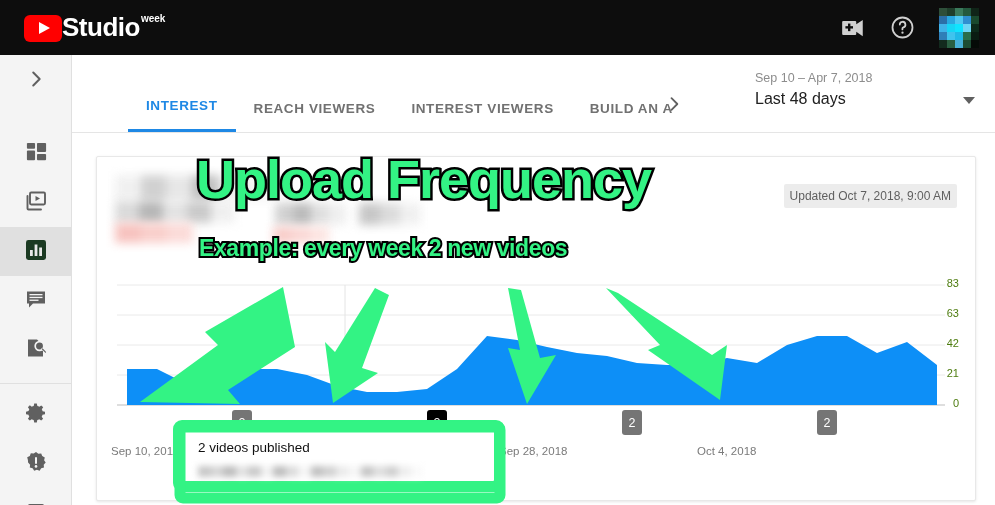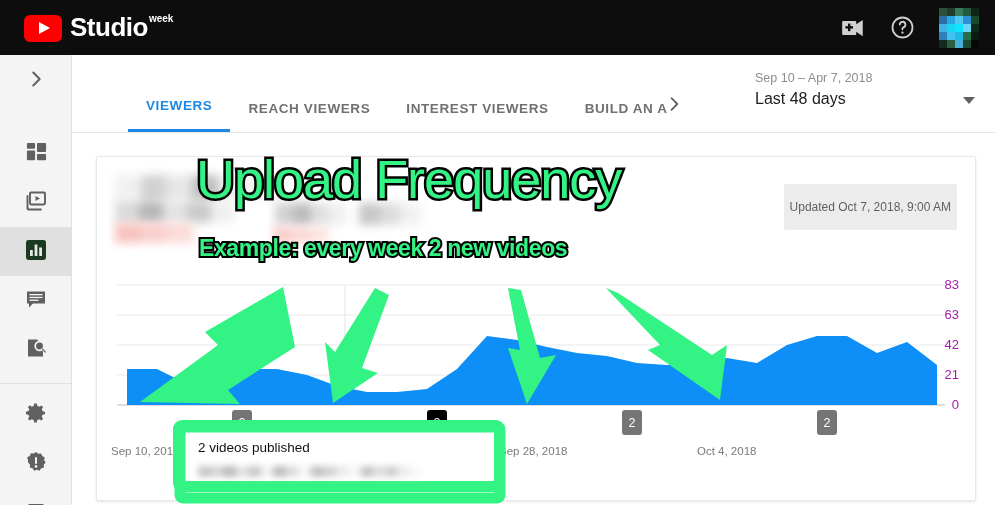--- a/index.html
+++ b/index.html
@@ -26,21 +26,21 @@
   }
   .yt-badge .tri {
     width: 0; height: 0;
     border-left: 11px solid #fff;
     border-top: 6.5px solid transparent;
     border-bottom: 6.5px solid transparent;
     margin-left: 3px;
   }
   .studio-word {
     color: #fff; font-size: 26px; font-weight: bold; letter-spacing: -0.5px;
-    margin-left: 8px; line-height: 32px;
+    margin-left: 0; line-height: 32px;
   }
   .beta-word {
     color: #fff; font-size: 10px; font-weight: bold; margin-left: 1px;
     margin-top: 2px; line-height: 12px;
   }
 
   .searchbox {
     position: absolute; left: 298px; top: 9px; width: 400px; height: 37px;
     background: #4c4c4c; border-radius: 2px;
     display: flex; align-items: center; padding-left: 14px;
@@ -131,32 +131,32 @@
   .card-head { position: relative; height: 120px; }
 
   .blur-block {
     position: absolute; filter: blur(5px); opacity: 0.95;
   }
   .bb-grid { display: grid; width: 100%; height: 100%; }
 
   .updated-chip {
     position: absolute; right: 18px; top: 27px;
     background: #ececec; color: #5f5f5f; font-size: 12px;
-    padding: 16px 6px; border-radius: 2px; white-space: nowrap;
+    padding: 5px 6px; border-radius: 2px; white-space: nowrap;
   }
 
   
   .chart-area {
     position: absolute; left: 0; top: 120px; width: 880px; height: 225px;
   }
   .chart-svg { position: absolute; left: 0; top: 0; }
 
   .ylabels {
     position: absolute; right: 18px; top: 0; width: 46px; height: 150px;
-    font-size: 13px; color: #a21caf; text-align: center;
+    font-size: 11px; color: #4d7c0f; text-align: center;
   }
   .ylabel { position: absolute; right: 0; }
 
   .xlabels {
     position: absolute; left: 0; top: 168px; width: 880px; height: 20px;
     font-size: 11.5px; color: #7a7a7a;
   }
   .xlabel { position: absolute; white-space: nowrap; }
 
   .vid-badge {
@@ -181,21 +181,21 @@
   .tt-blur {
     margin-top: 11px; width: 225px; height: 11px; filter: blur(3px);
     display: grid; grid-template-columns: repeat(18, 1fr);
   }
 
   
   .overlay { position: absolute; left: 0; top: 0; width: 995px; height: 505px;
              pointer-events: none; z-index: 60; }
   .anno-title {
     position: absolute; left: 196px; top: 150px;
-    font-size: 54px; font-weight: normal; color: #33f384;
+    font-size: 54px; font-weight: bold; color: #33f384;
     font-family: "Liberation Sans", sans-serif;
     letter-spacing: -1px; line-height: 58px;
     -webkit-text-stroke: 5px #000; paint-order: stroke fill;
   }
   .anno-sub {
     position: absolute; left: 199px; top: 232px;
     font-size: 23px; font-weight: bold; color: #33f384;
     letter-spacing: -0.4px; line-height: 32px;
     -webkit-text-stroke: 4px #000; paint-order: stroke fill;
   }
@@ -355,21 +355,21 @@
           <circle cx="12" cy="15.6" r="1.2" fill="#f4f4f4"></circle>
         </svg>
       </span>
     </div>
   </div>
 
   <div class="main">
 
     <div class="tabs-row">
       <div class="tabs">
-        <div class="tab active">VIEWERS</div>
+        <div class="tab active">INTEREST</div>
         <div class="tab">REACH VIEWERS</div>
         <div class="tab">INTEREST VIEWERS</div>
         <div class="tab">BUILD AN A</div>
       </div>
       <div class="tab-arrow">
         <svg width="20" height="20" viewBox="0 0 24 24" fill="none" stroke="#606060" stroke-width="2.2" stroke-linecap="round" stroke-linejoin="round">
           <polyline points="9,5 16,12 9,19"></polyline>
         </svg>
       </div>
 

